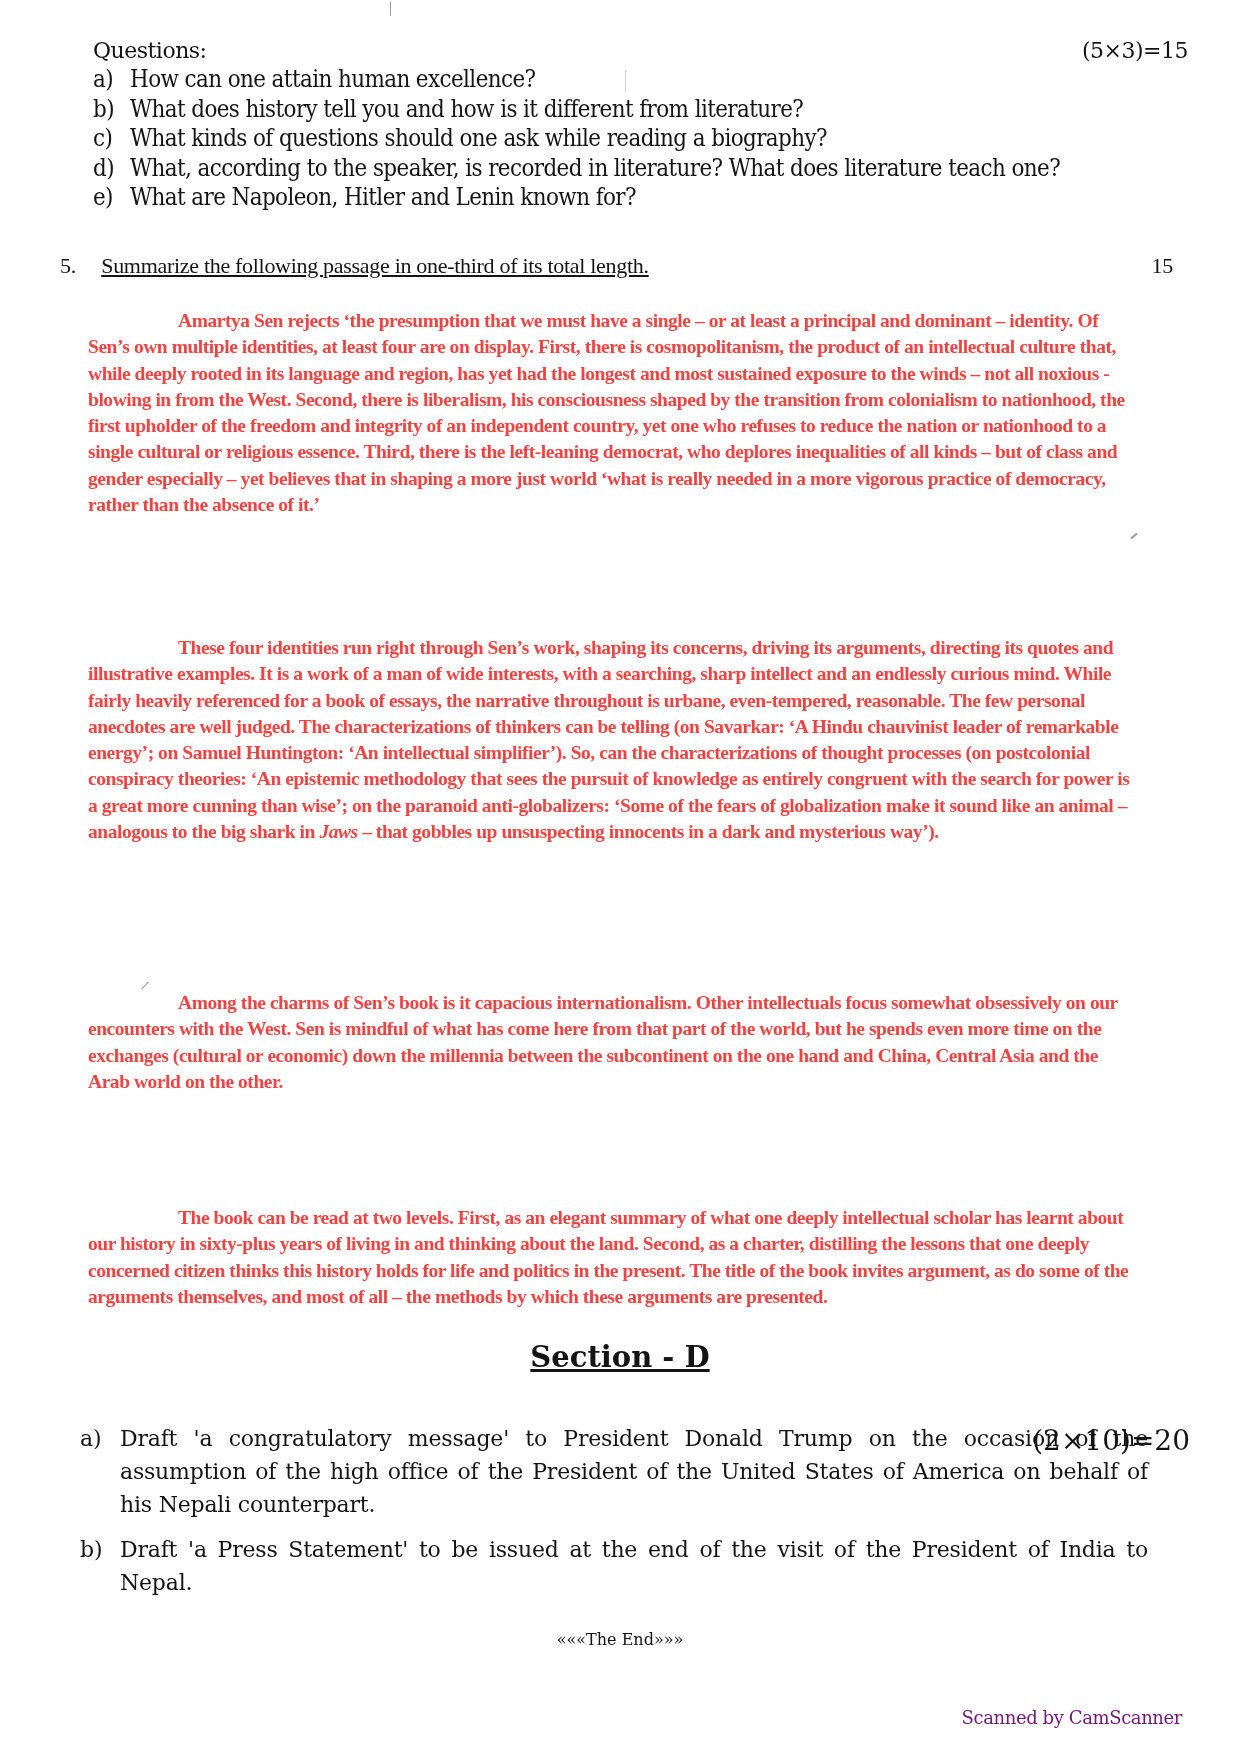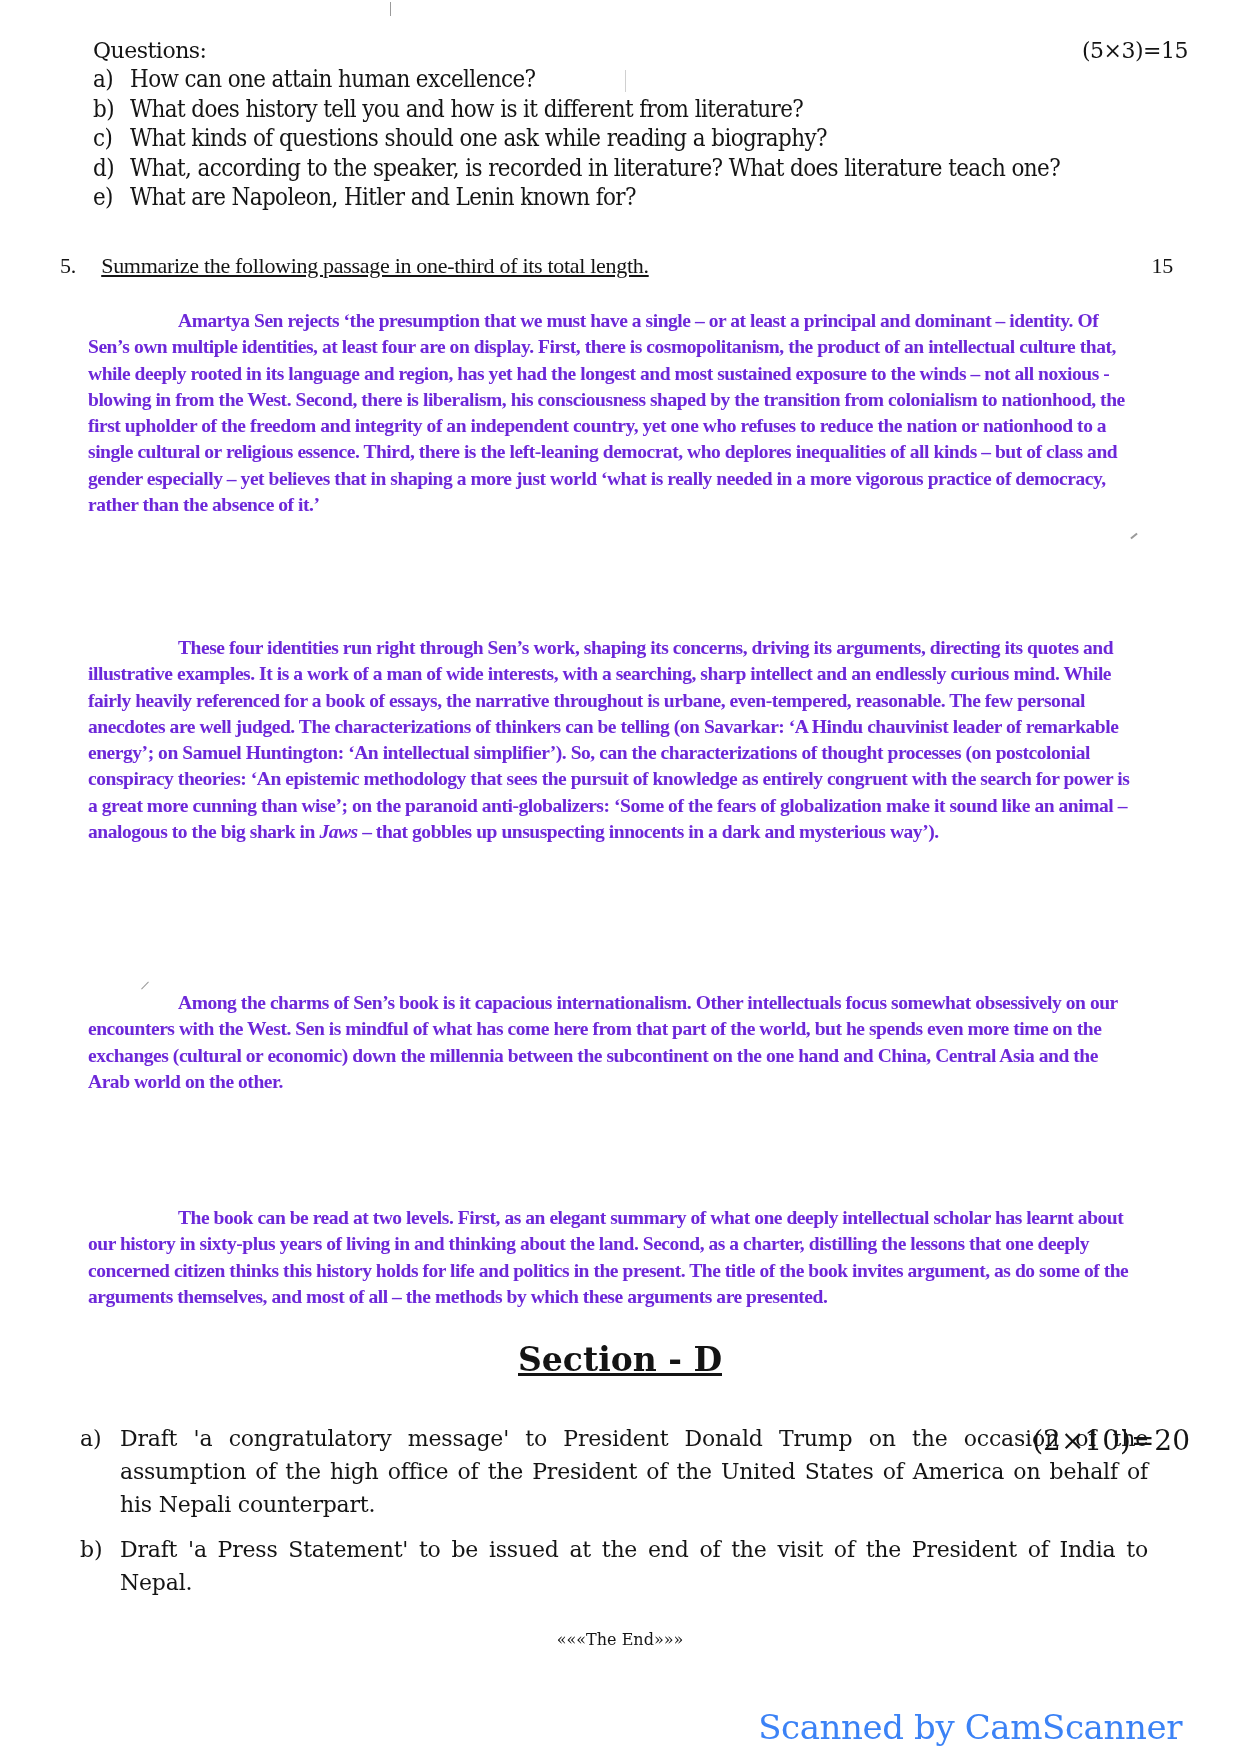--- a/index.html
+++ b/index.html
@@ -15,43 +15,43 @@
     .q-heading { font-size: 22px; display: inline-block; letter-spacing: -0.5px; }
     .marks { position: absolute; font-size: 22px; letter-spacing: -0.5px; }
     .q-list { margin: 0; padding: 0; list-style: none; }
     .q-item { font-size: 21.5px; line-height: 29.5px; display: flex; letter-spacing: -0.6px; transform: scaleY(1.08); transform-origin: left top; }
     .q-letter { width: 37px; flex: none; }
 
     .s5-head { position: absolute; left: 60px; top: 253px; font-size: 22px; letter-spacing: -0.3px; }
     .s5-head .num { display: inline-block; width: 36px; }
     .s5-head .title { text-decoration: underline; }
 
-    .passage { position: absolute; left: 88px; width: 1050px; font-size: 19.5px; line-height: 26.3px; font-weight: bold; letter-spacing: -0.45px; color: #6d28d9; text-align: left; }
+    .passage { position: absolute; left: 88px; width: 1050px; font-size: 19.5px; line-height: 26.3px; font-weight: bold; letter-spacing: -0.45px; color: #ef4444; text-align: left; }
     .passage p { margin: 0; text-indent: 90px; }
     .p1 { top: 308px; }
     .p2 { top: 635px; }
     .p3 { top: 990px; }
     .p4 { top: 1167px; margin-top: 38px; }
     .passage i { font-style: italic; }
 
-    .section-d { position: absolute; left: 0; width: 1240px; top: 1340px; text-align: center; font-size: 33px; font-weight: bold; }
+    .section-d { position: absolute; left: 0; width: 1240px; top: 1340px; text-align: center; font-size: 29px; font-weight: bold; }
     .section-d span { text-decoration: underline; text-decoration-thickness: 3px; }
 
     .s6 { position: absolute; left: 68px; top: 1418px; width: 1110px; }
     .s6-head { font-size: 22px; letter-spacing: -0.4px; }
     .s6-head .num { display: inline-block; width: 20px; }
     .s6-head .title { text-decoration: underline; }
     .s6-marks { position: absolute; right: -12px; top: 6px; font-size: 28px; }
     .s6-item { display: flex; font-size: 22px; line-height: 33px; margin-top: 4px; letter-spacing: -0.2px; }
     .s6-item .letter { width: 40px; flex: none; padding-left: 12px; box-sizing: content-box; }
     .s6-item .text { flex: 1; text-align: justify; padding-right: 30px; }
     .s6-item.b { margin-top: 12px; }
 
     .the-end { position: absolute; left: 0; width: 1240px; top: 1630px; text-align: center; font-size: 16px; }
-    .scanned { position: absolute; right: 58px; top: 1707px; font-size: 34px; color: #3b82f6; letter-spacing: -0.4px; }
+    .scanned { position: absolute; right: 58px; top: 1707px; font-size: 18px; color: #701a75; letter-spacing: -0.4px; }
 
     .speck { position: absolute; background: #9a9a9a; width: 2px; height: 2px; }
   </style>
 </head>
 <body>
 
 <div class="page">
 
   <div class="questions-block serif">
     <div class="q-heading">Questions:</div>

